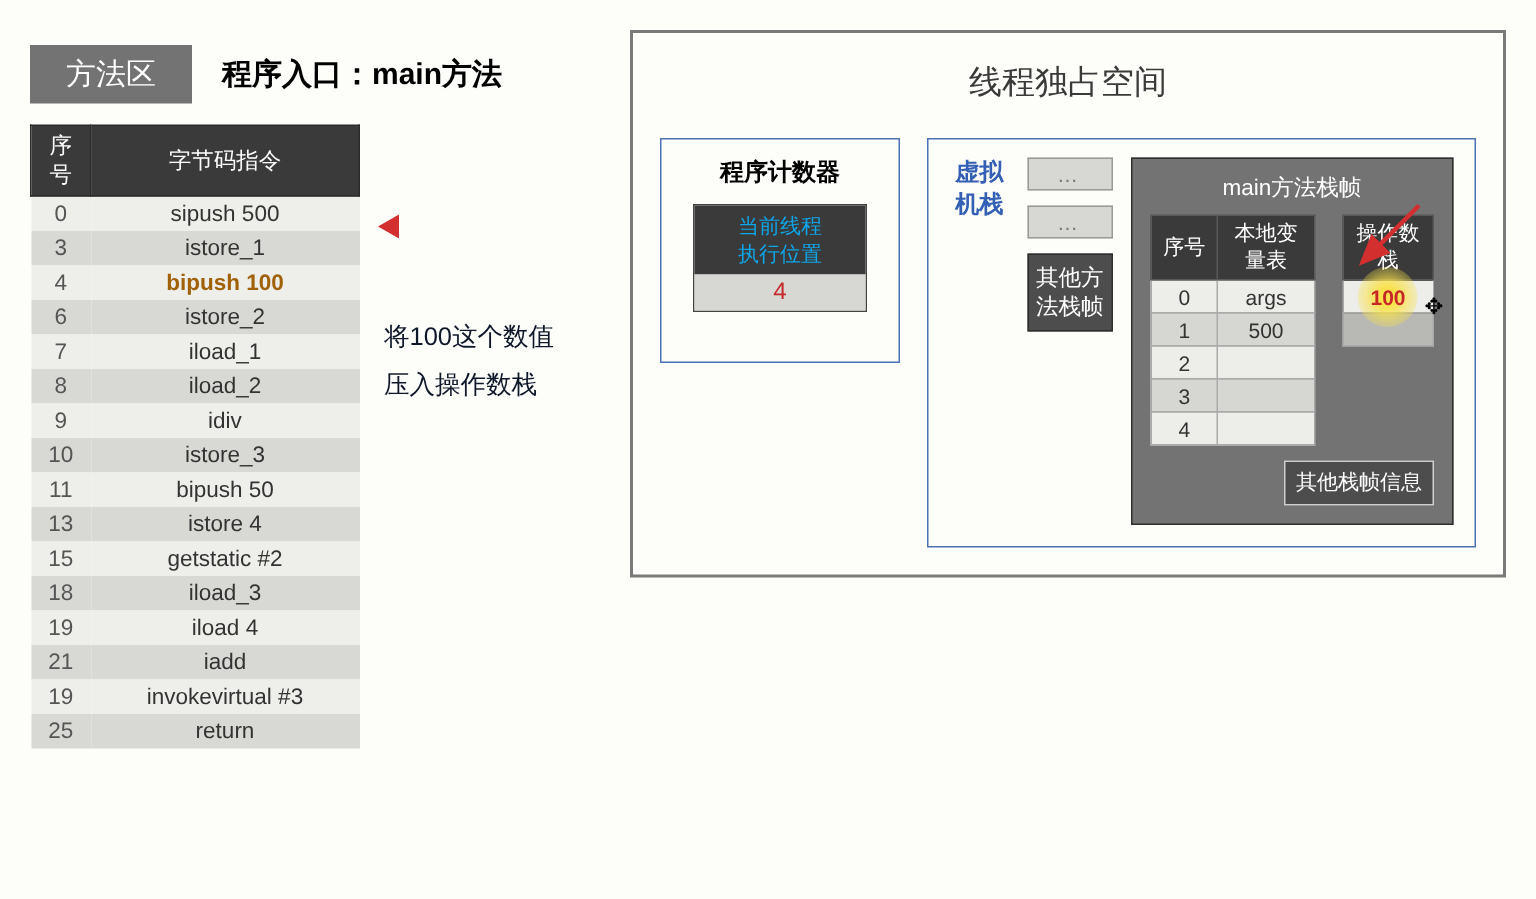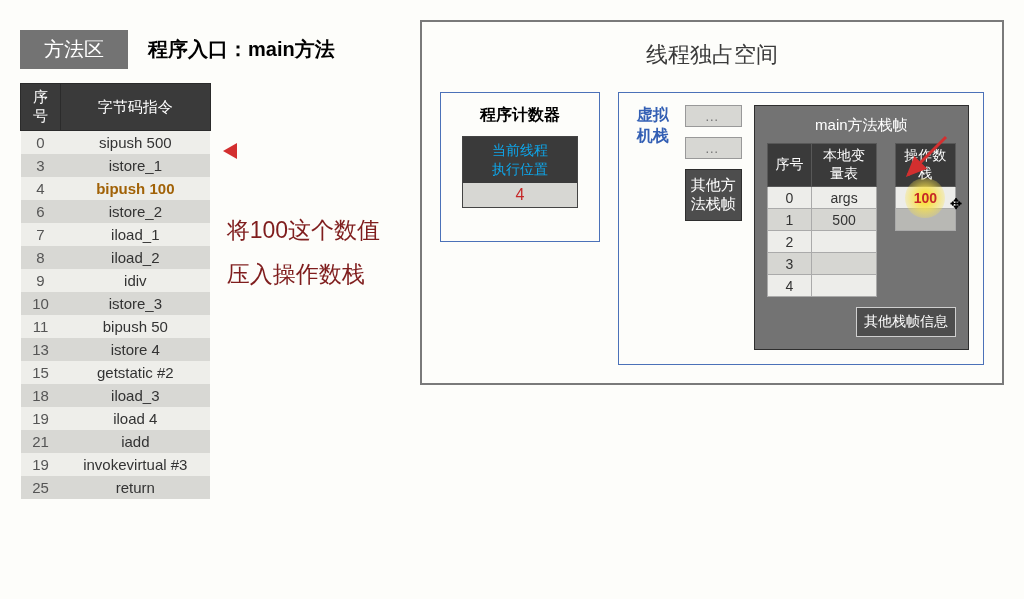--- a/index.html
+++ b/index.html
@@ -85,22 +85,22 @@
     padding-top: 60px;
     position: relative;
   }
   .annot-ptr {
     position: absolute;
     left: -4px;
     top: 60px;
   }
   .annot-text {
     margin-top: 66px;
-    font-size: 23px;
-    color: #7f1d1d;
+    font-size: 17px;
+    color: #0f172a;
     line-height: 1.9;
     white-space: nowrap;
   }
 
   
   .right-col {
     flex: 1;
     position: relative;
   }
   .thread-space {

